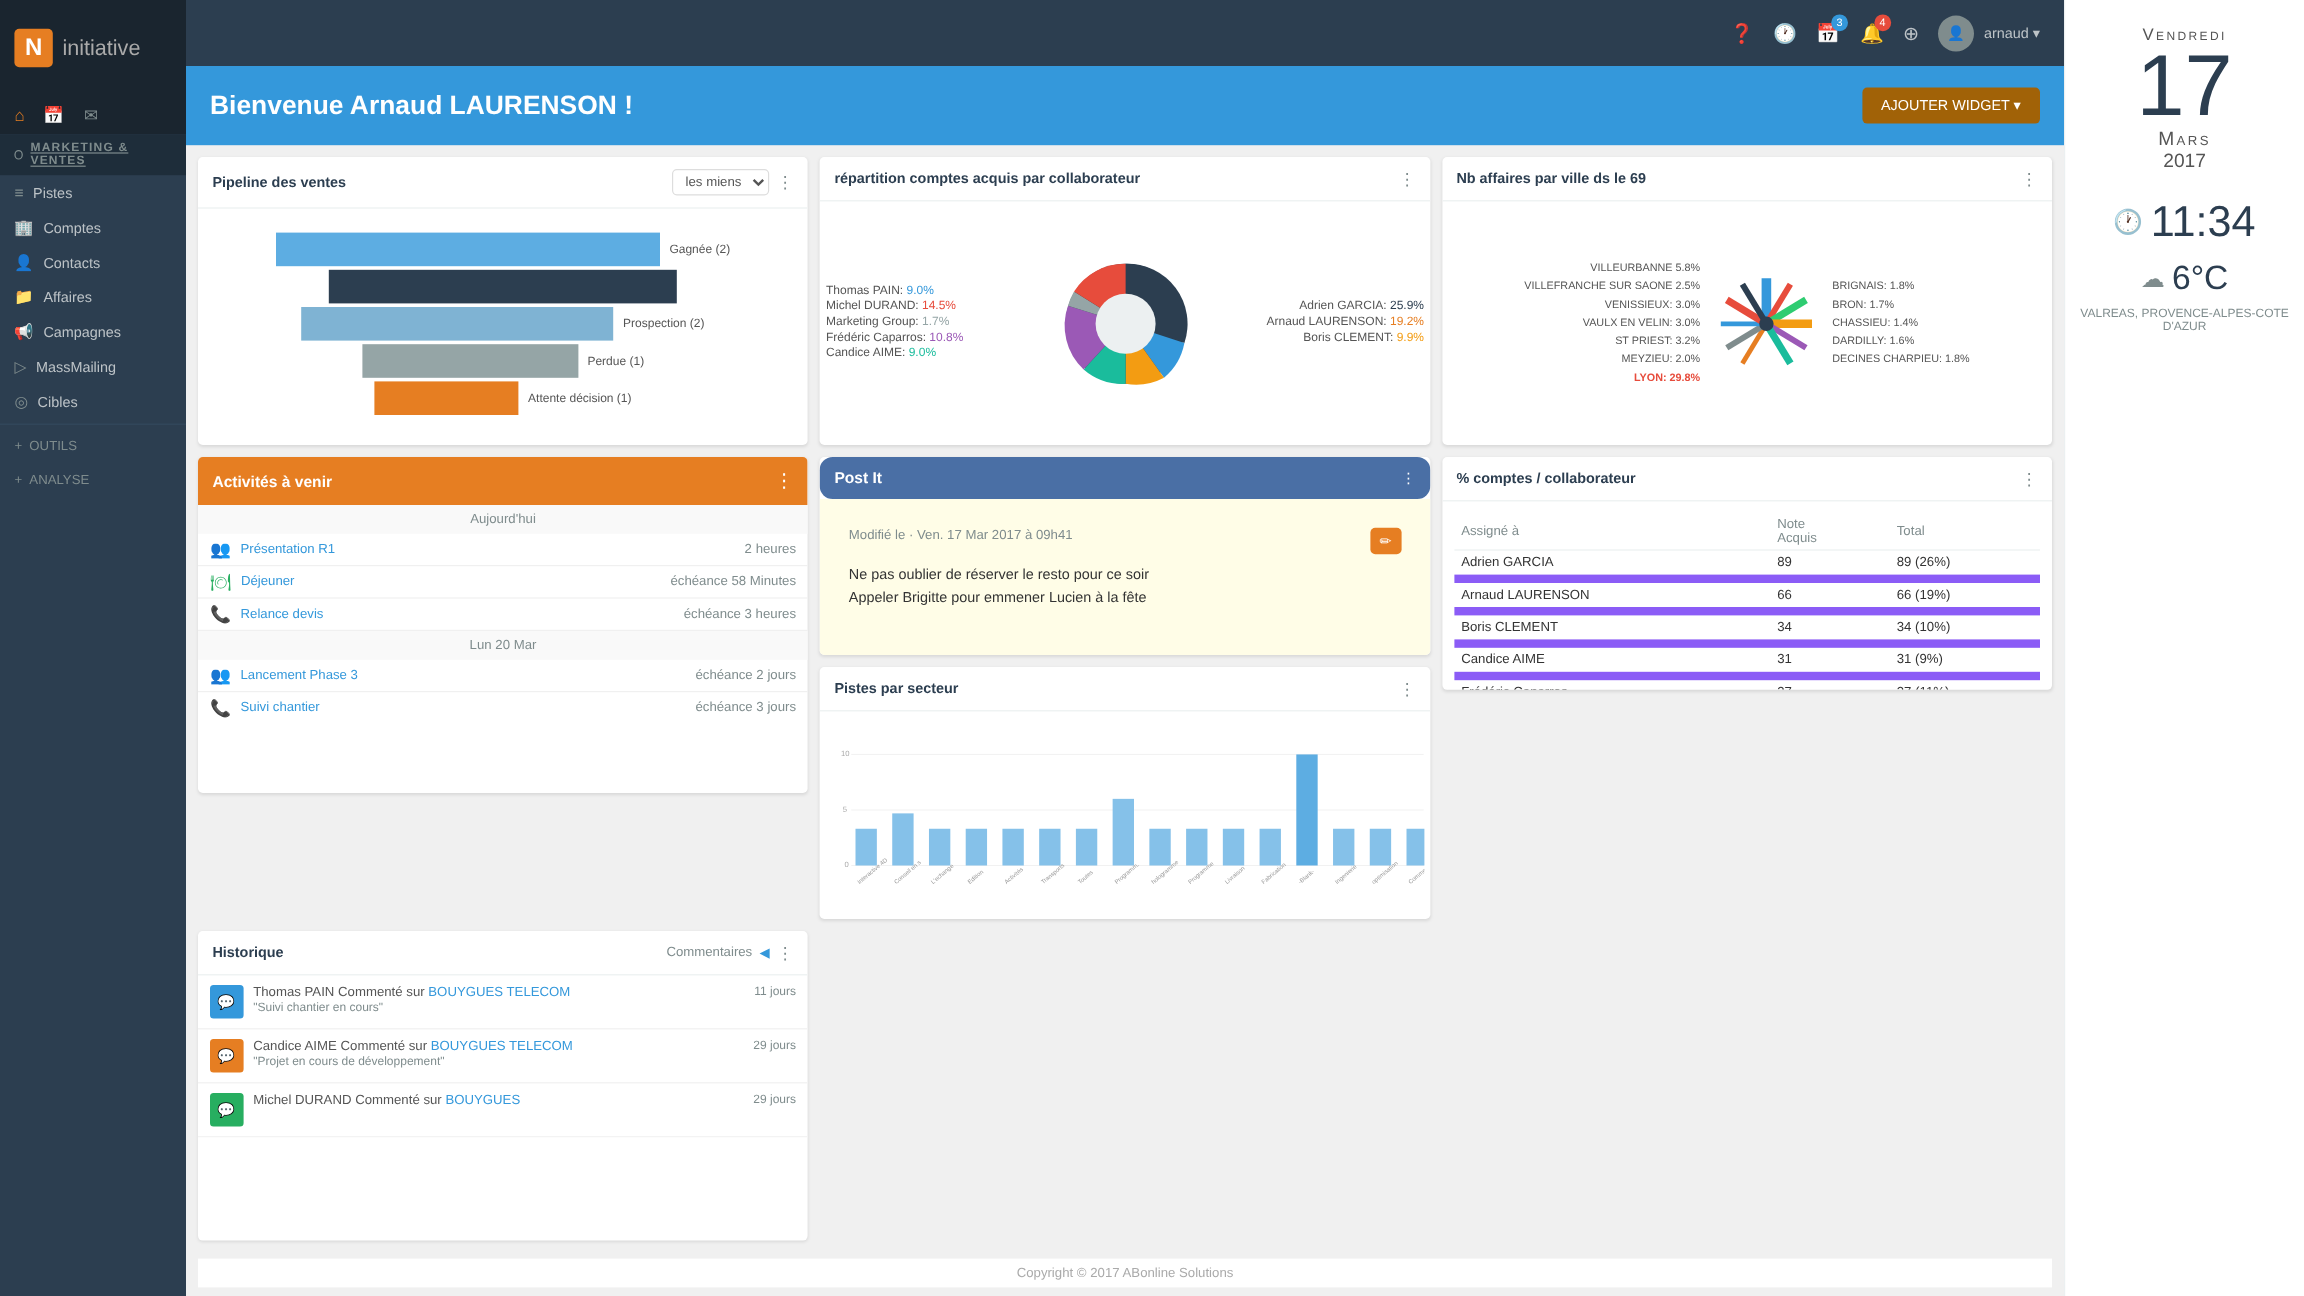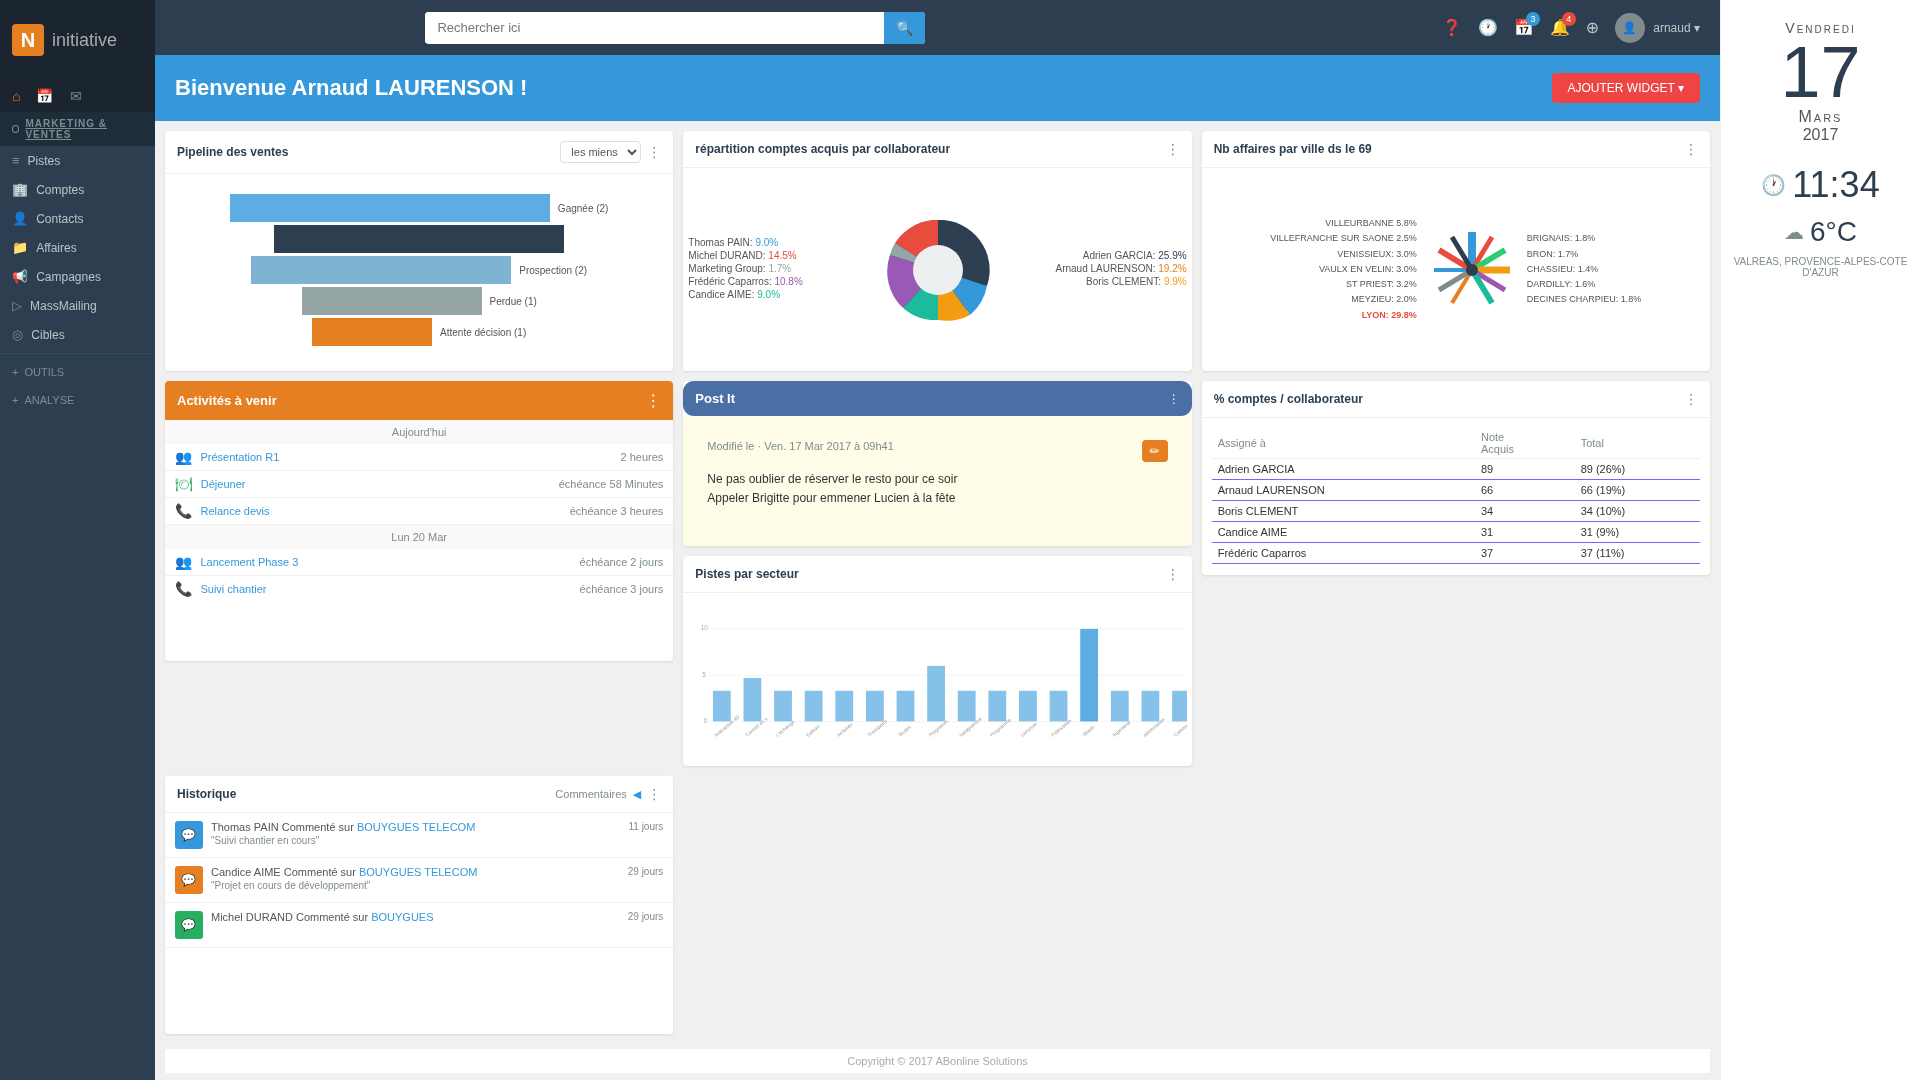--- a/index.html
+++ b/index.html
@@ -193,21 +193,21 @@
       align-items: center;
       justify-content: space-between;
       flex-shrink: 0;
     }
     #welcome-text {
       color: white;
       font-size: 22px;
       font-weight: bold;
     }
     #add-widget-btn {
-      background: #ef4444;
+      background: #a16207;
       color: white;
       border: none;
       padding: 8px 16px;
       border-radius: 4px;
       cursor: pointer;
       font-size: 12px;
       display: flex;
       align-items: center;
       gap: 6px;
     }
@@ -320,21 +320,21 @@
     .postit-header { background: #4a6fa5; padding: 10px 12px; display: flex; align-items: center; justify-content: space-between; border-radius: 11px; }
     .postit-title { color: white; font-weight: bold; font-size: 13px; }
     .postit-body { padding: 24px; background: #fffde7; flex: 1; }
     .postit-modified { color: #7f8c8d; font-size: 11px; margin-bottom: 10px; }
     .postit-edit-btn { background: #e67e22; color: white; border: none; border-radius: 4px; padding: 4px 8px; cursor: pointer; font-size: 12px; }
     .postit-content { font-size: 12px; color: #333; line-height: 1.6; }
 
     
     .comptes-table { width: 100%; border-collapse: collapse; font-size: 11px; }
     .comptes-table th { color: #7f8c8d; font-weight: normal; text-align: left; padding: 3px 6px; border-bottom: 1px solid #ecf0f1; }
-    .comptes-table td { padding: 4px 6px; border-bottom: 1px solid #8b5cf6; color: #333; }
+    .comptes-table td { padding: 4px 6px; border-bottom: 7px solid #8b5cf6; color: #333; }
 
     
     .historique-item { display: flex; align-items: flex-start; gap: 8px; padding: 8px 10px; border-bottom: 1px solid #f0f0f0; }
     .historique-icon { width: 28px; height: 28px; background: #3498db; color: white; display: flex; align-items: center; justify-content: center; font-size: 12px; border-radius: 3px; flex-shrink: 0; }
     .historique-content { flex: 1; }
     .historique-author { font-size: 11px; color: #555; }
     .historique-link { color: #3498db; }
     .historique-desc { font-size: 10px; color: #7f8c8d; margin-top: 2px; }
     .historique-time { font-size: 10px; color: #7f8c8d; white-space: nowrap; }
 
@@ -440,24 +440,20 @@
   </div>
   <div class="sidebar-group-header">
     <span>+</span>
     <span>ANALYSE</span>
   </div>
 </div>
 
 <div id="main-content">
 
   <div id="topbar">
-    <div id="search-bar">
-      <input id="search-input" type="text" placeholder="Rechercher ici" style="">
-      <button id="search-btn">🔍</button>
-    </div>
     <div class="topbar-icons">
       <span class="topbar-icon">❓</span>
       <span class="topbar-icon">🕐</span>
       <span class="topbar-icon" style="position:relative;">
         📅
         <span class="topbar-badge">3</span>
       </span>
       <span class="topbar-icon" style="position:relative;">
         🔔
         <span class="topbar-badge red">4</span>

